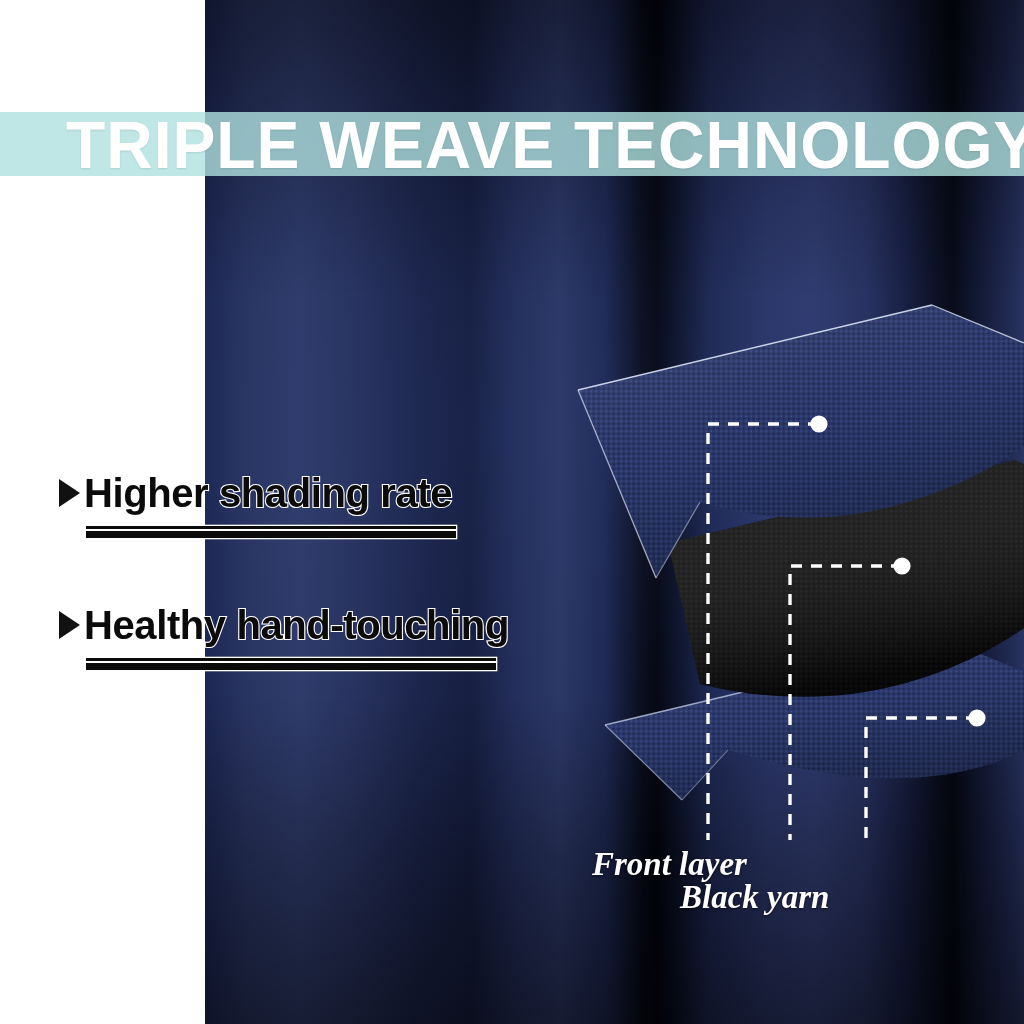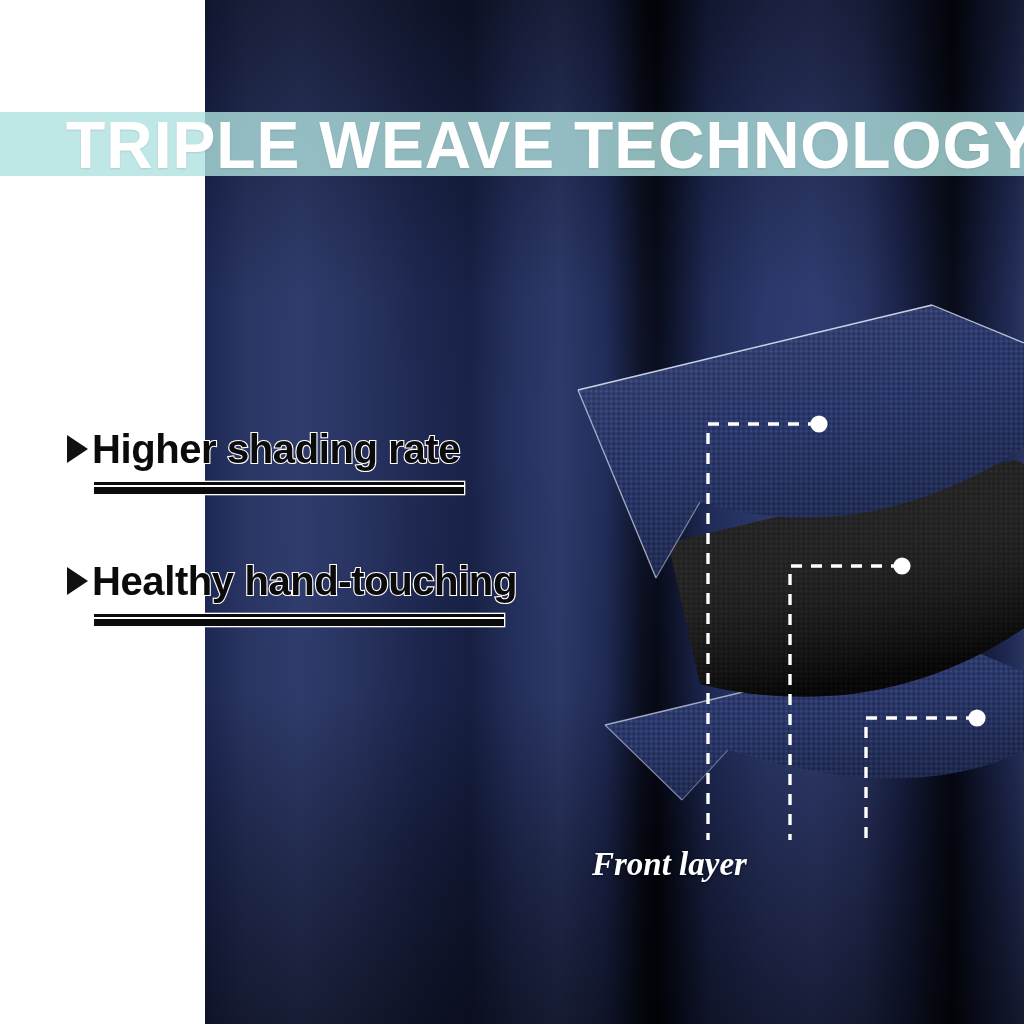--- a/index.html
+++ b/index.html
@@ -101,22 +101,23 @@
     letter-spacing: 1px;
     white-space: nowrap;
     transform: scaleX(0.96);
     transform-origin: left center;
     text-shadow: 0 1px 2px rgba(0,0,0,0.10);
   }
 
   
   .feature {
     position: absolute;
-    left: 67px;
+    left: 59px;
     display: block;
+    margin-top: 44px;
   }
   .feature-row {
     display: flex;
     align-items: center;
     white-space: nowrap;
   }
   .bullet-tri {
     width: 0; height: 0;
     border-left: 21px solid #111111;
     border-top: 14px solid transparent;
@@ -269,20 +270,21 @@
       </g>
       <g>
         <path d="M 417,438 L 306,438 L 306,660" stroke="#ffffff" stroke-width="3.4" fill="none" stroke-dasharray="11 9" stroke-linecap="butt"></path>
         <circle cx="417" cy="438" r="8.6" fill="#ffffff"></circle>
       </g>
     </svg>
   </div>
 
   <div class="callout-label" style="left:592px; top:848px;">Front layer</div>
 
+  <div class="callout-label" style="left:680px; top:881px;">Black yarn</div>
 
 
   <div class="feature" style="top:428px;">
     <div class="feature-row">
       <div class="bullet-tri"></div>
       <div class="feature-text">Higher shading rate</div>
     </div>
     <div class="rule" style="width:370px;">
       <div class="rule-thin"></div>
       <div class="rule-thick"></div>

